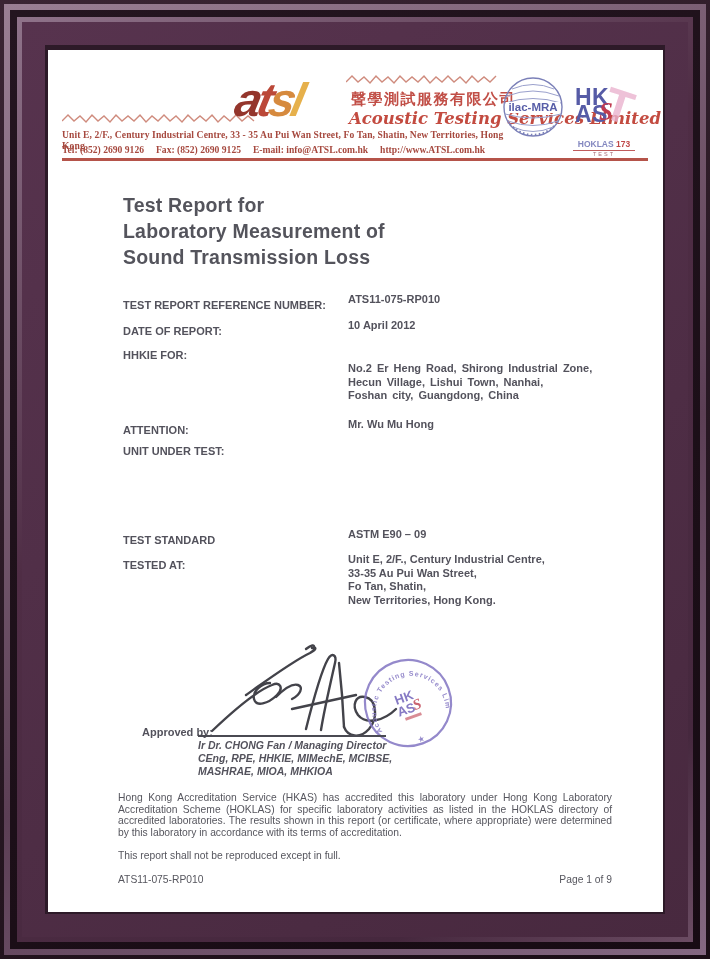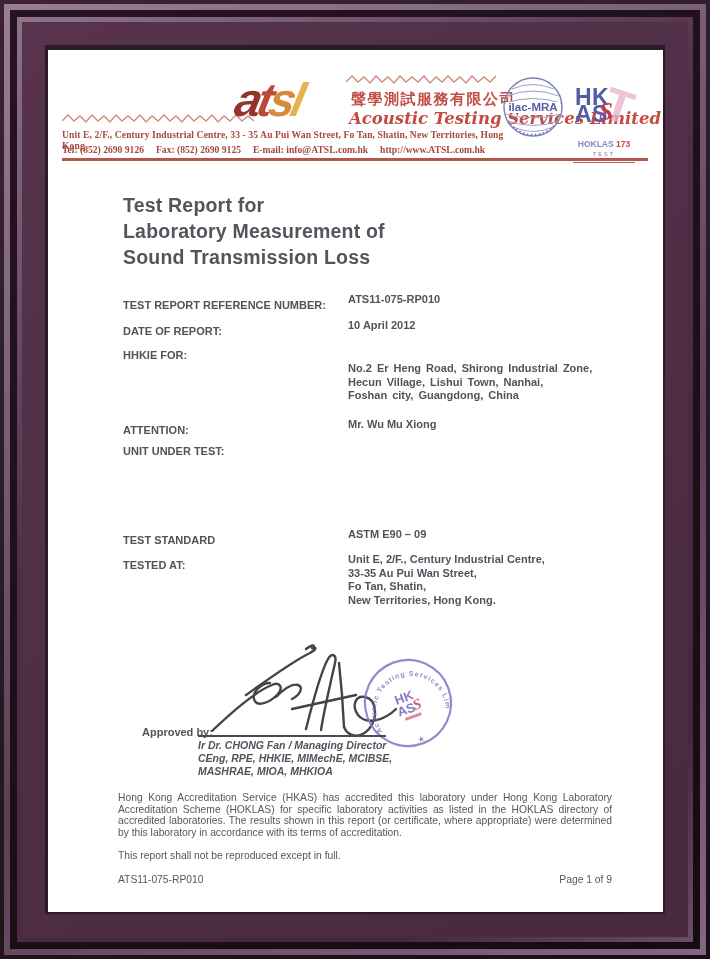--- a/index.html
+++ b/index.html
@@ -20,21 +20,21 @@
   .zh{left:303px;top:40px;font-family:"DejaVu Sans",sans-serif;font-weight:700;font-size:15px;letter-spacing:1.5px;color:#c14e46;}
   .script-name{left:301px;top:59px;font-family:"DejaVu Serif",serif;font-style:italic;font-weight:700;font-size:16.5px;color:#c34b40;}
   .hdr-addr{left:14px;top:79px;width:460px;font-family:"Liberation Serif",serif;font-weight:700;font-size:9.6px;color:#a6493f;letter-spacing:0.1px;}
   .hdr-contacts{left:14px;top:94px;font-family:"Liberation Serif",serif;font-weight:700;font-size:9.6px;color:#a6493f;white-space:pre;}
   .red-rule{left:14px;top:108px;width:586px;height:2.5px;background:#b5544a;}
   
   .hkas{left:525px;top:37px;width:78px;height:80px;}
   .hkas-letters{position:absolute;left:2px;top:2px;font-weight:900;font-size:23px;line-height:17px;letter-spacing:0.5px;color:#565ba6;}
   .hkas-t{position:absolute;left:32px;top:-8px;font-weight:900;font-size:46px;color:#eab3cf;transform:rotate(18deg);opacity:0.8;}
   .hkas-s{position:absolute;left:26px;top:11px;font-family:"Liberation Serif",serif;font-style:italic;font-weight:700;font-size:25px;color:#c03a50;}
-  .hoklas{position:absolute;left:0px;top:52px;width:62px;text-align:center;font-weight:700;font-size:8.5px;color:#8488c0;border-bottom:1px solid #c05c5c;padding-bottom:13px;white-space:nowrap;}
+  .hoklas{position:absolute;left:0px;top:52px;width:62px;text-align:center;font-weight:700;font-size:8.5px;color:#8488c0;border-bottom:1px solid #c05c5c;padding-bottom:1px;white-space:nowrap;}
   .hoklas b{color:#c04848;}
   .hoklas-sub{position:absolute;left:0px;top:64px;width:62px;text-align:center;font-size:5.5px;letter-spacing:2px;color:#a86a74;}
   
   .title{left:75px;top:142px;font-weight:700;font-size:19.5px;line-height:26px;color:#54545c;white-space:pre-line;letter-spacing:0.2px;}
   .doc-label{position:absolute;left:75px;font-weight:700;font-size:11px;color:#53525c;margin-top:6px;}
   .doc-value{position:absolute;left:300px;width:268px;font-weight:700;font-size:11px;color:#53525c;}
   .ml{white-space:pre-line;line-height:13.5px;}
   .just{word-spacing:3.5px;line-height:14px;}
   .just2{word-spacing:2px;line-height:13.5px;}
   
@@ -107,21 +107,21 @@
   <div class="doc-label" style="top:269px">DATE OF REPORT:</div>
   <div class="doc-value" style="top:269px">10 April 2012</div>
 
   <div class="doc-label" style="top:293px">HHKIE FOR:</div>
 
   <div class="doc-value ml just2" style="top:312px">No.2 Er Heng Road, Shirong Industrial Zone,
 Hecun Village, Lishui Town, Nanhai,
 Foshan city, Guangdong, China</div>
 
   <div class="doc-label" style="top:368px">ATTENTION:</div>
-  <div class="doc-value" style="top:368px">Mr. Wu Mu Xiong</div>
+  <div class="doc-value" style="top:368px">Mr. Wu Mu Hong</div>
 
   <div class="doc-label" style="top:389px">UNIT UNDER TEST:</div>
 
   <div class="doc-label" style="top:478px">TEST STANDARD</div>
   <div class="doc-value" style="top:478px">ASTM E90 – 09</div>
 
   <div class="doc-label" style="top:503px">TESTED AT:</div>
   <div class="doc-value ml" style="top:503px">Unit E, 2/F., Century Industrial Centre,
 33-35 Au Pui Wan Street,
 Fo Tan, Shatin,

